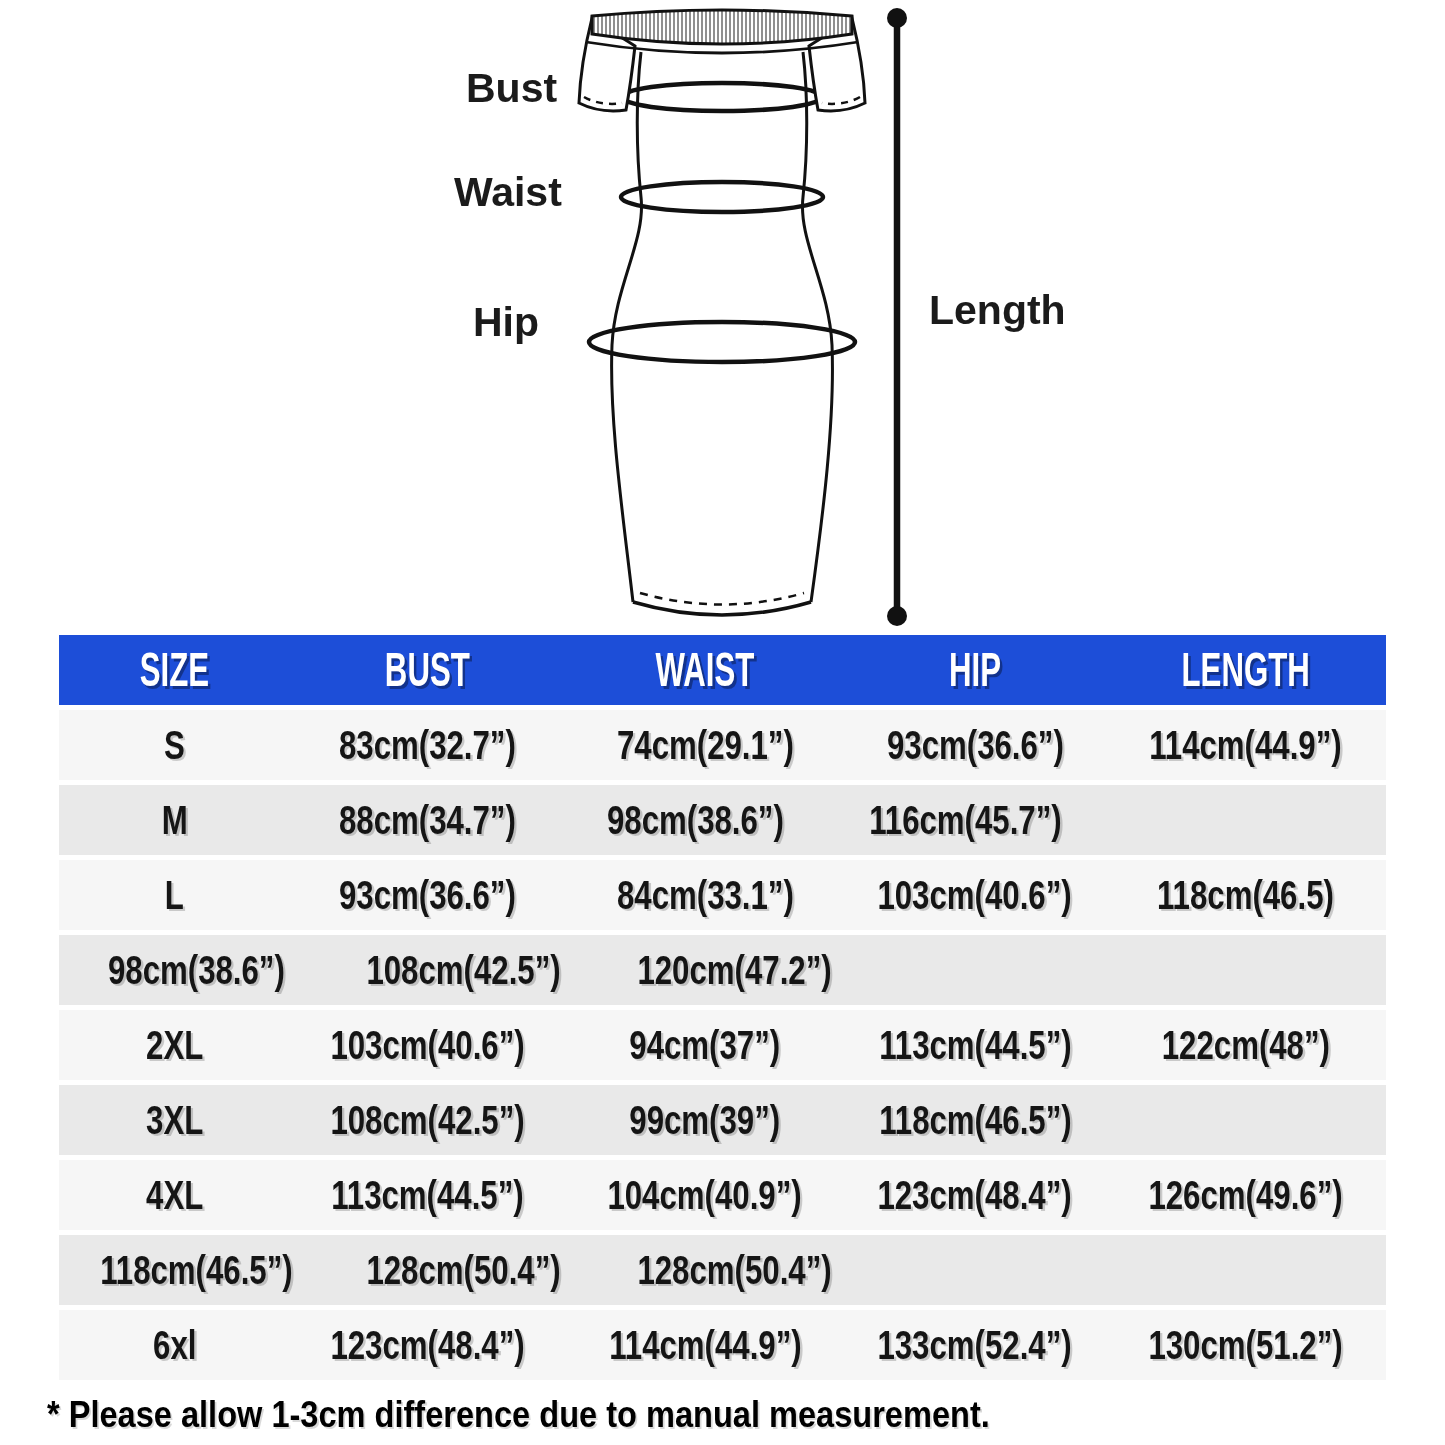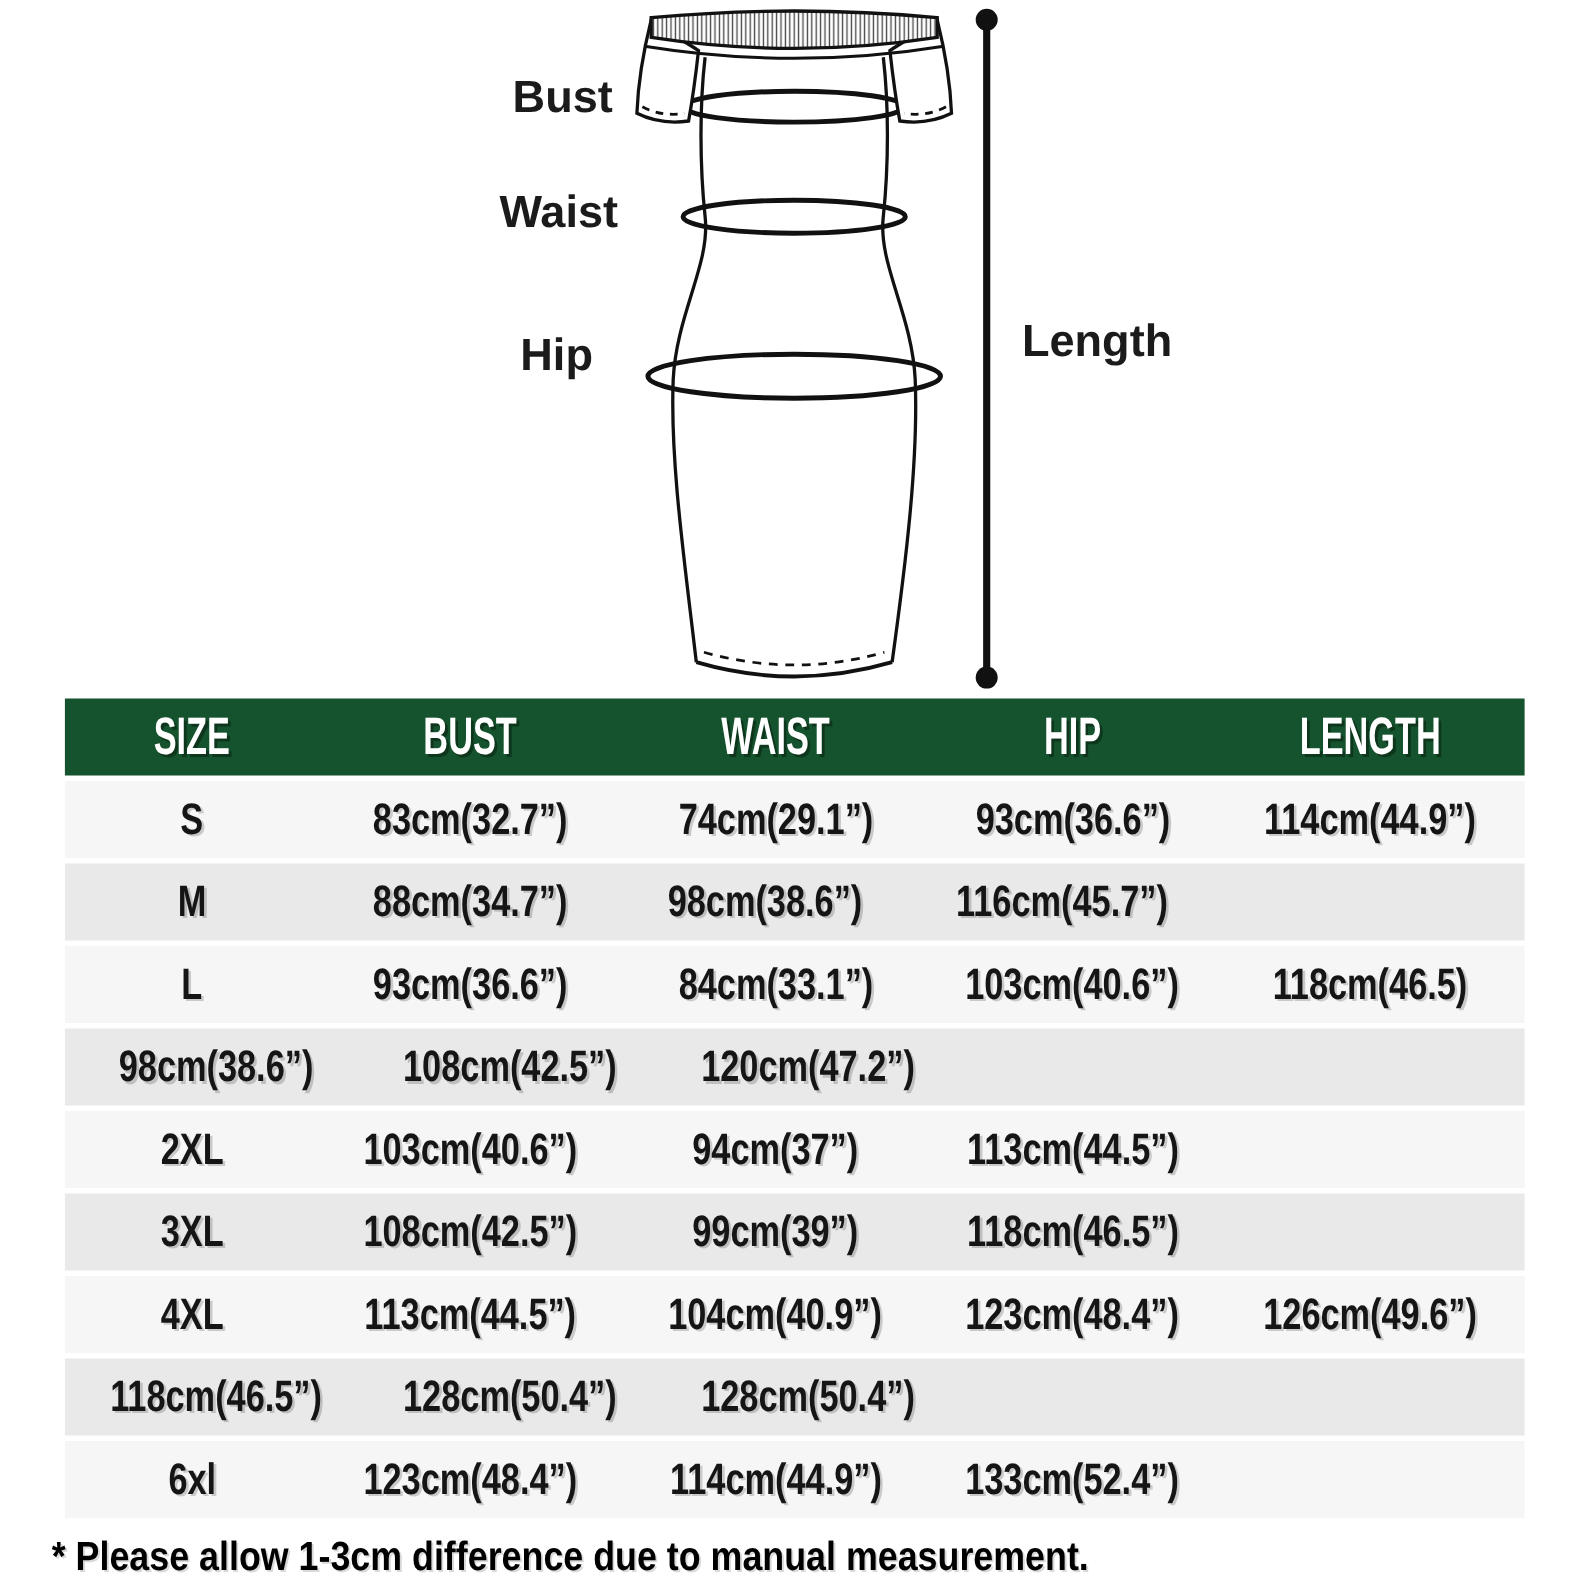--- a/index.html
+++ b/index.html
@@ -13,21 +13,21 @@
     position:absolute;font-weight:bold;font-size:41px;line-height:1;
     color:#1b1b1b;white-space:nowrap;
   }
   #label-bust{left:466px;top:68px;}
   #label-waist{left:454px;top:172px;}
   #label-hip{left:473px;top:302px;}
   #label-length{left:929px;top:290px;}
   
   .size-table{position:absolute;left:59px;top:635px;width:1327px;}
   .tr{display:flex;align-items:center;height:70px;}
-  .thead{background:#14532d;}
+  .thead{background:#1d4ed8;}
   .row{margin-top:5px;background:#f6f6f6;}
   .row.alt{background:#e9e9e9;}
   .td,.th{display:flex;align-items:center;justify-content:center;overflow:visible;}
   .c1{width:231px;}.c2{width:275px;}.c3{width:280px;}.c4{width:260px;}.c5{width:281px;}
   .th span{
     color:#ffffff;font-size:48px;font-weight:bold;line-height:1;
     display:inline-block;transform:scaleX(0.65);white-space:nowrap;
     text-shadow:4px 3px 0 rgba(0,0,0,0.35);
   }
   .td span{
@@ -177,20 +177,23 @@
       </div>
     <div class="td c2">
         <span>103cm(40.6”)</span>
       </div>
     <div class="td c3">
         <span>94cm(37”)</span>
       </div>
     <div class="td c4">
         <span>113cm(44.5”)</span>
       </div>
+    <div class="td c5">
+        <span>122cm(48”)</span>
+      </div>
   </div>
 
   <div class="tr row alt">
     <div class="td c1">
         <span>3XL</span>
       </div>
     <div class="td c2">
         <span>108cm(42.5”)</span>
       </div>
     <div class="td c3">
@@ -237,17 +240,20 @@
       </div>
     <div class="td c2">
         <span>123cm(48.4”)</span>
       </div>
     <div class="td c3">
         <span>114cm(44.9”)</span>
       </div>
     <div class="td c4">
         <span>133cm(52.4”)</span>
       </div>
+    <div class="td c5">
+        <span>130cm(51.2”)</span>
+      </div>
   </div>
 
 </div>
 
 <div class="footnote">* Please allow 1-3cm difference due to manual measurement.</div>
 
 </body></html>

